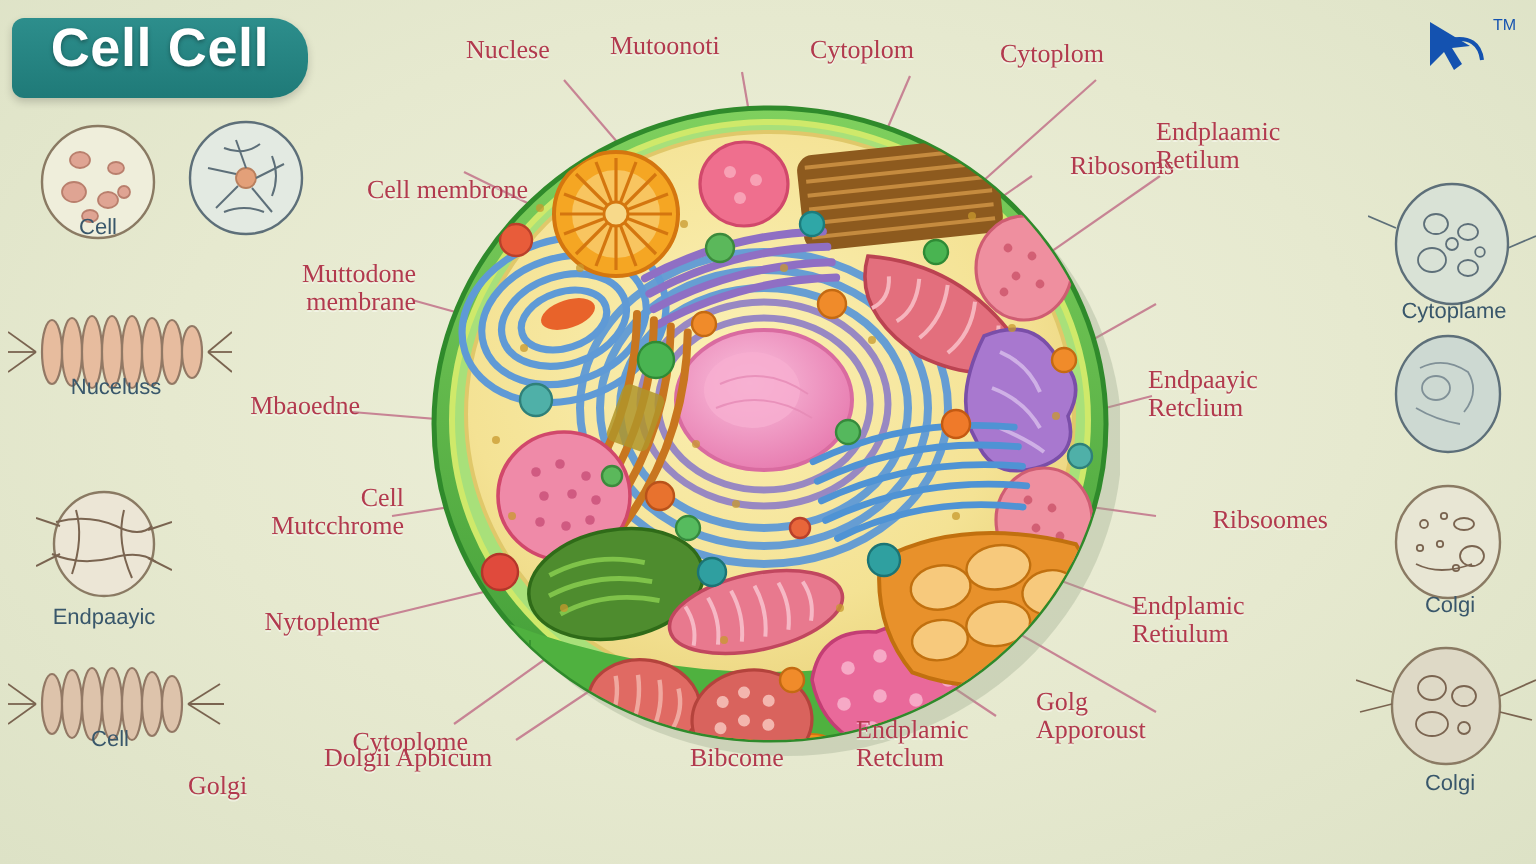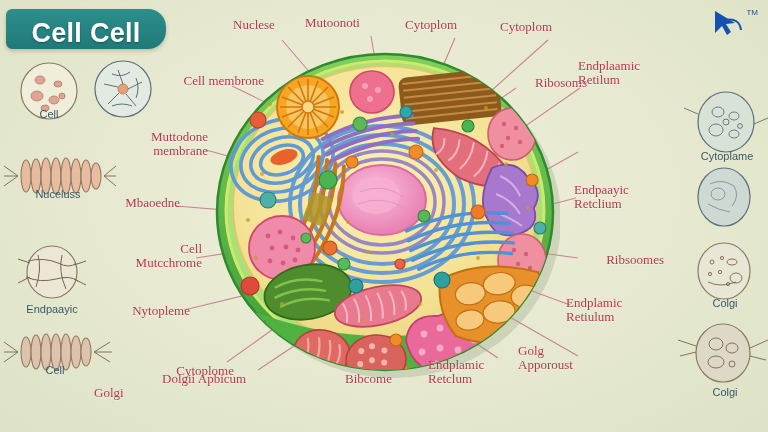--- a/index.html
+++ b/index.html
@@ -8,24 +8,24 @@
     background:#e7ead1;
     font-family:"Liberation Serif",serif;
     position:relative;
   }
   #stage{position:absolute;inset:0;overflow:hidden;
     background:
       radial-gradient(ellipse at 50% 45%, #eef0da 0%, #e6e9cf 55%, #dde2c6 100%);
   }
   
   #title-banner{
-    position:absolute;left:6px;top:9px;width:160px;height:40px;
+    position:absolute;left:6px;top:9px;width:148px;height:40px;
     background:linear-gradient(180deg,#2d8e8c 0%,#1f7a78 100%);
     border-radius:6px 18px 18px 6px;
-    display:flex;align-items:flex-end;justify-content:center;
+    display:flex;align-items:flex-start;justify-content:center;
     box-shadow:0 2px 4px rgba(0,0,0,.18);
   }
   #title-banner span{
     color:#fff;font-family:"Liberation Sans",sans-serif;
     font-weight:bold;font-size:27px;letter-spacing:.3px;
     text-shadow:0 1px 2px rgba(0,0,0,.35);
   }
   
   #logo{position:absolute;right:10px;top:8px;display:flex;align-items:flex-start;gap:1px;}
   #logo .mark{display:block;}
@@ -550,21 +550,21 @@
         <path d="M72,38 L88,42"></path>
     </g>
   </svg>
   <div class="thumb-lbl" style="left:692px;top:386px;width:66px">Colgi</div>
 
   <div class="lbl" style="left:233px;top:18px;width:60px">Nuclese</div>
   <div class="lbl" style="left:305px;top:16px;width:76px">Mutoonoti</div>
   <div class="lbl" style="left:405px;top:18px;width:72px">Cytoplom</div>
   <div class="lbl" style="left:500px;top:20px;width:74px">Cytoplom</div>
 
-  <div class="lbl l" style="left:158px;top:74px;width:106px">Cell membrone</div>
+  <div class="lbl l" style="left:158px;top:88px;width:106px">Cell membrone</div>
   <div class="lbl l" style="left:110px;top:130px;width:98px">Muttodone
 membrane</div>
   <div class="lbl l" style="left:98px;top:196px;width:82px">Mbaoedne</div>
   <div class="lbl l" style="left:110px;top:242px;width:92px">Cell
 Mutcchrome</div>
   <div class="lbl l" style="left:108px;top:304px;width:82px">Nytopleme</div>
   <div class="lbl l" style="left:152px;top:364px;width:82px">Cytoplome</div>
   <div class="lbl" style="left:94px;top:386px;width:50px">Golgi</div>
 
   <div class="lbl r" style="left:513px;top:76px;width:74px">Ribosoms</div>

